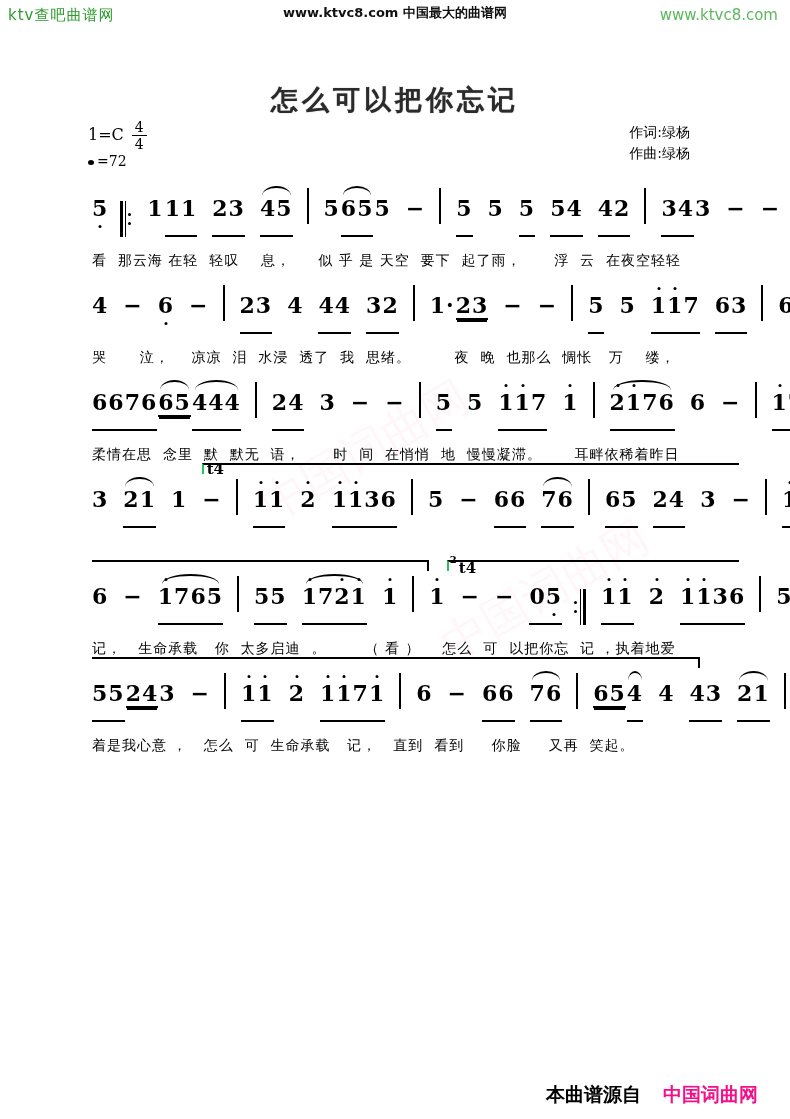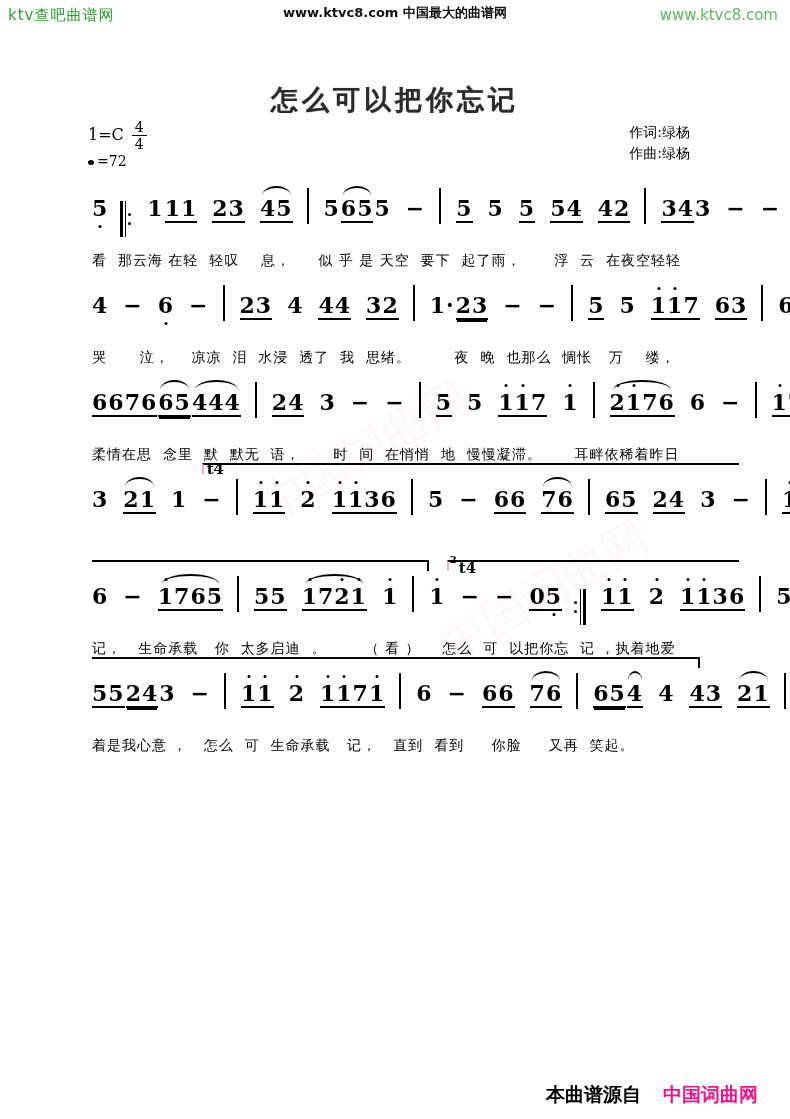--- a/index.html
+++ b/index.html
@@ -33,40 +33,40 @@
       font-family:"DejaVu Sans", sans-serif;pointer-events:none;}
 
   
   #score{position:absolute;left:92px;top:170px;width:645px;}
   .score-line{position:relative;margin-bottom:0;height:97px;}
   .notes-row{position:relative;padding-top:18px;white-space:nowrap;height:44px;}
   .note{display:inline-block;position:relative;margin-left:15px;font-size:22px;font-weight:bold;
         font-family:"DejaVu Serif", serif;line-height:1;vertical-align:baseline;letter-spacing:1px;}
   .note.join{margin-left:1px;}
   .notes-row > :first-child{margin-left:0;}
-  .note.u1{border-bottom:2px solid #000;padding-bottom:2px;text-align:right;}
+  .note.u1{border-bottom:2px solid #000;padding-bottom:16px;text-align:right;}
   .note.u2{border-bottom:2px solid #000;padding-bottom:2px;box-shadow:0 3px 0 -1px #000;}
   .ch{position:relative;display:inline-block;}
   .dot-a{position:absolute;top:-7px;left:50%;transform:translateX(-50%);width:3px;height:3px;
          background:#000;border-radius:50%;}
   .dot-b{position:absolute;bottom:-9px;left:50%;transform:translateX(-50%);width:3px;height:3px;
          background:#000;border-radius:50%;}
   .arc{position:absolute;top:-11px;left:6%;right:6%;height:8px;border-top:2px solid #000;
        border-radius:50% 50% 0 0/100% 100% 0 0;}
   .barline{display:inline-block;width:2px;height:36px;background:#000;margin:0 0 -8px 14px;}
   .rep{display:inline-block;position:relative;height:36px;margin:0 0 -8px 12px;vertical-align:baseline;}
   .rep .thick{display:inline-block;width:3px;height:36px;background:#000;vertical-align:top;}
   .rep .thin{display:inline-block;width:1px;height:36px;background:#000;vertical-align:top;margin:0 2px;}
   .rep .dots{display:inline-block;width:4px;height:36px;position:relative;vertical-align:top;}
   .rep .dots i{position:absolute;left:0;width:3px;height:3px;background:#000;border-radius:50%;}
   .rep .dots i:first-child{top:12px;} .rep .dots i:last-child{top:21px;}
   .lyrics-row{position:relative;margin-top:20px;font-size:14px;white-space:pre;
               font-family:"DejaVu Sans", sans-serif;letter-spacing:1px;color:#000;}
   .volta{position:absolute;top:2px;height:9px;border-top:2px solid #000;}
-  .volta.hl{border-left:2px solid #f9a8d4;}
+  .volta.hl{border-left:2px solid #22c55e;}
   .volta.hr{border-right:2px solid #000;}
   .volta-label{position:absolute;left:3px;top:-3px;font-size:15px;font-weight:bold;
                font-family:"DejaVu Serif", serif;background:transparent;line-height:1;}
   .volta-label sup{font-size:10px;position:relative;top:-4px;left:-2px;}
 
   
   .footer{position:absolute;right:32px;top:1082px;font-size:19px;font-weight:bold;
           font-family:"DejaVu Sans", sans-serif;white-space:pre;}
   .footer .src{color:#000;}
   .footer .site{color:#f2118a;margin-left:22px;}

